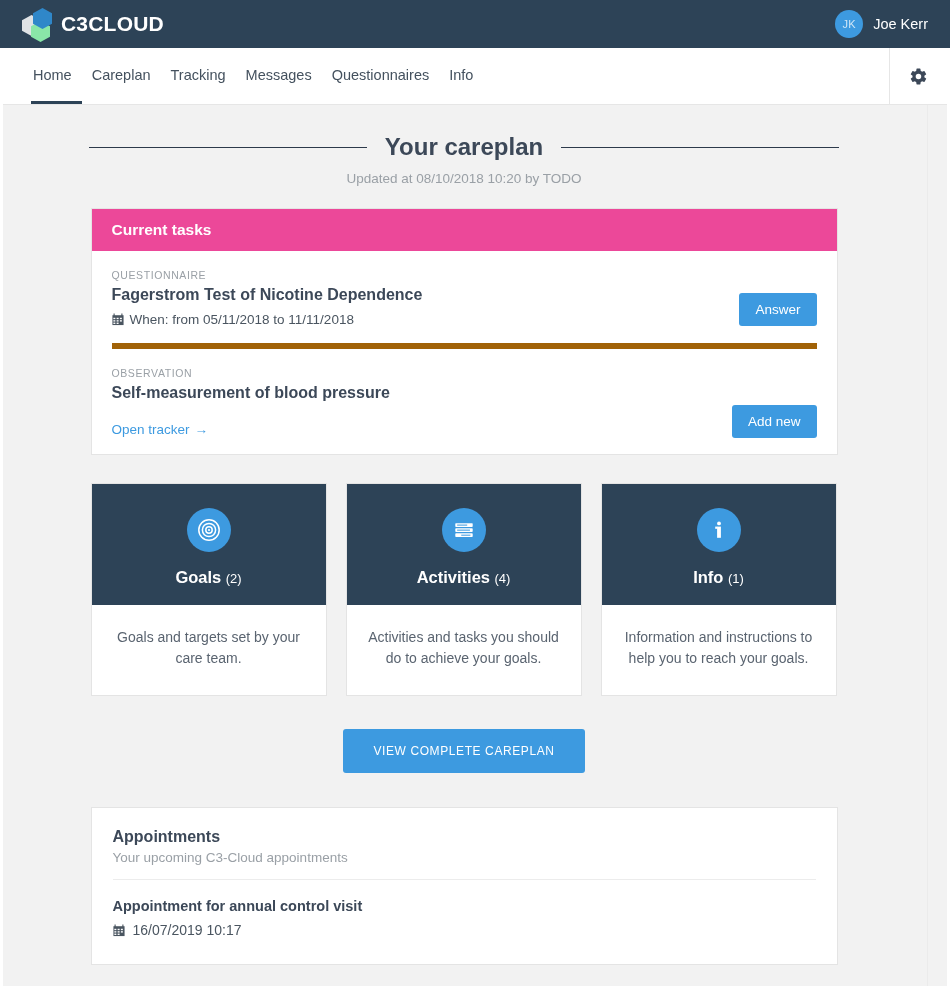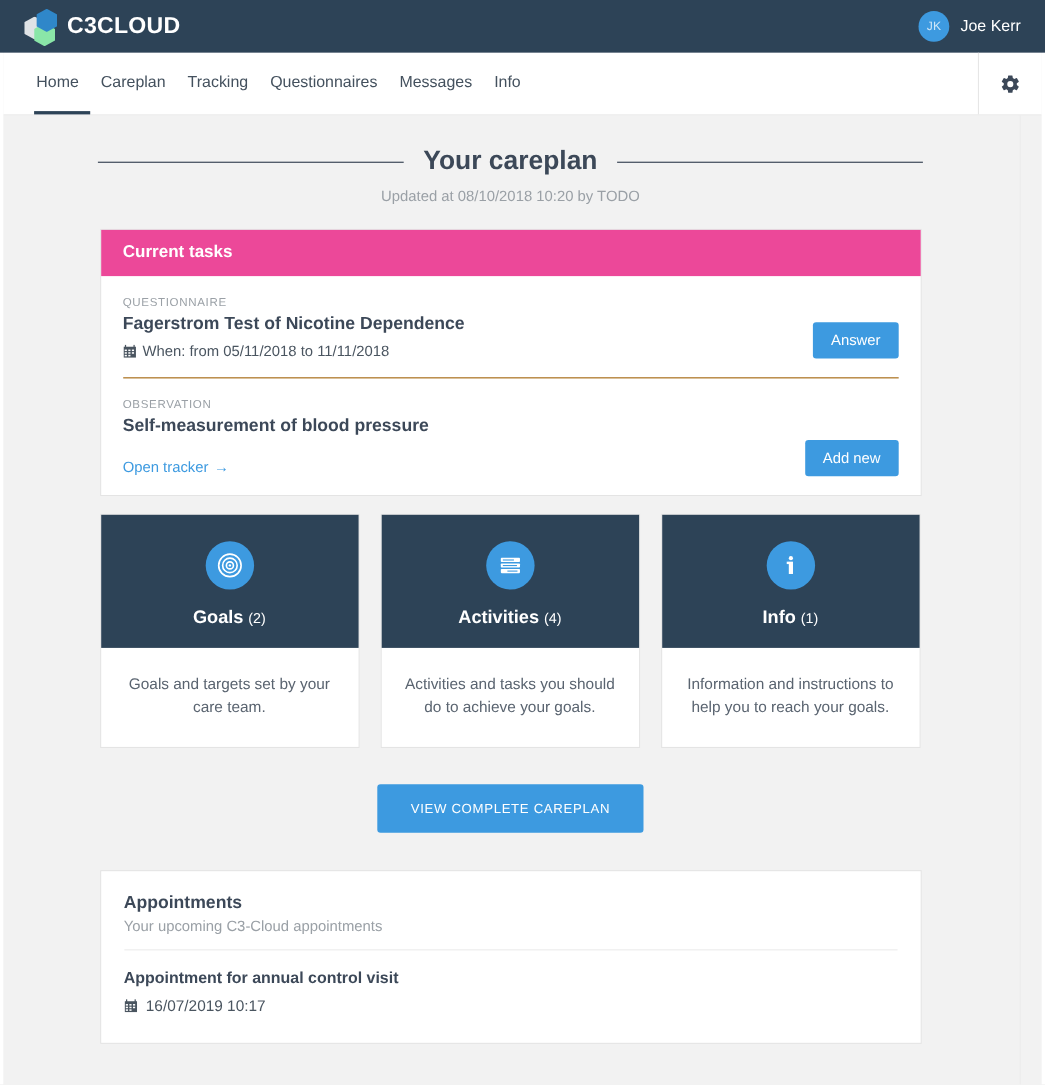--- a/index.html
+++ b/index.html
@@ -163,21 +163,21 @@
     font-weight: bold;
     padding: 12px 20px;
   }
   .card-body { padding: 0 20px; }
   .task {
     padding: 18px 0 16px 0;
     display: flex;
     align-items: flex-start;
     justify-content: space-between;
   }
-  .task + .task { border-top: 1px solid #a16207; }
+  .task + .task { border-top: 6px solid #a16207; }
   .task-main { flex: 1; }
   .task-kind {
     font-size: 10.5px;
     color: #9aa0a6;
     letter-spacing: 0.6px;
     text-transform: uppercase;
     margin-bottom: 5px;
   }
   .task-title {
     font-size: 16px;
@@ -214,21 +214,21 @@
     font-family: "Liberation Sans", sans-serif;
     white-space: nowrap;
   }
   .btn-ans { margin-top: 24px; }
   .btn-add { margin-top: 38px; }
 
   
   .features {
     display: flex;
     gap: 19px;
-    margin-top: 16px;
+    margin-top: 28px;
   }
   .feature {
     width: 236px;
     background: #ffffff;
     border: 1px solid #e4e4e4;
     cursor: pointer;
   }
   .feature-top {
     background: #2d4357;
     padding: 24px 0 18px 0;
@@ -352,24 +352,24 @@
       <div class="nav-item active">
         <span>Home</span>
       </div>
       <div class="nav-item">
         <span>Careplan</span>
       </div>
       <div class="nav-item">
         <span>Tracking</span>
       </div>
       <div class="nav-item">
+        <span>Messages</span>
+      </div>
+      <div class="nav-item">
         <span>Questionnaires</span>
-      </div>
-      <div class="nav-item">
-        <span>Messages</span>
       </div>
       <div class="nav-item">
         <span>Info</span>
       </div>
     </div>
     <div class="nav-right">
       <svg class="gear" viewBox="0 0 24 24">
         <path fill="#3c4858" d="M19.4 13c.04-.33.06-.66.06-1s-.02-.67-.06-1l2.1-1.6a.5.5 0 0 0 .12-.64l-2-3.46a.5.5 0 0 0-.6-.22l-2.5 1a7.3 7.3 0 0 0-1.7-1l-.38-2.65A.5.5 0 0 0 13.95 2h-4a.5.5 0 0 0-.49.42L9.08 5.08a7.3 7.3 0 0 0-1.7 1l-2.5-1a.5.5 0 0 0-.6.22l-2 3.46a.5.5 0 0 0 .12.64L4.5 11a8.2 8.2 0 0 0 0 2l-2.1 1.6a.5.5 0 0 0-.12.64l2 3.46c.12.22.39.3.6.22l2.5-1c.52.4 1.09.74 1.7 1l.38 2.65c.04.25.25.43.49.43h4c.24 0 .45-.18.49-.42l.38-2.66a7.3 7.3 0 0 0 1.7-1l2.5 1c.22.08.48 0 .6-.22l2-3.46a.5.5 0 0 0-.12-.64L19.4 13zm-7.45 2.5a3.5 3.5 0 1 1 0-7 3.5 3.5 0 0 1 0 7z"></path>
       </svg>
     </div>

